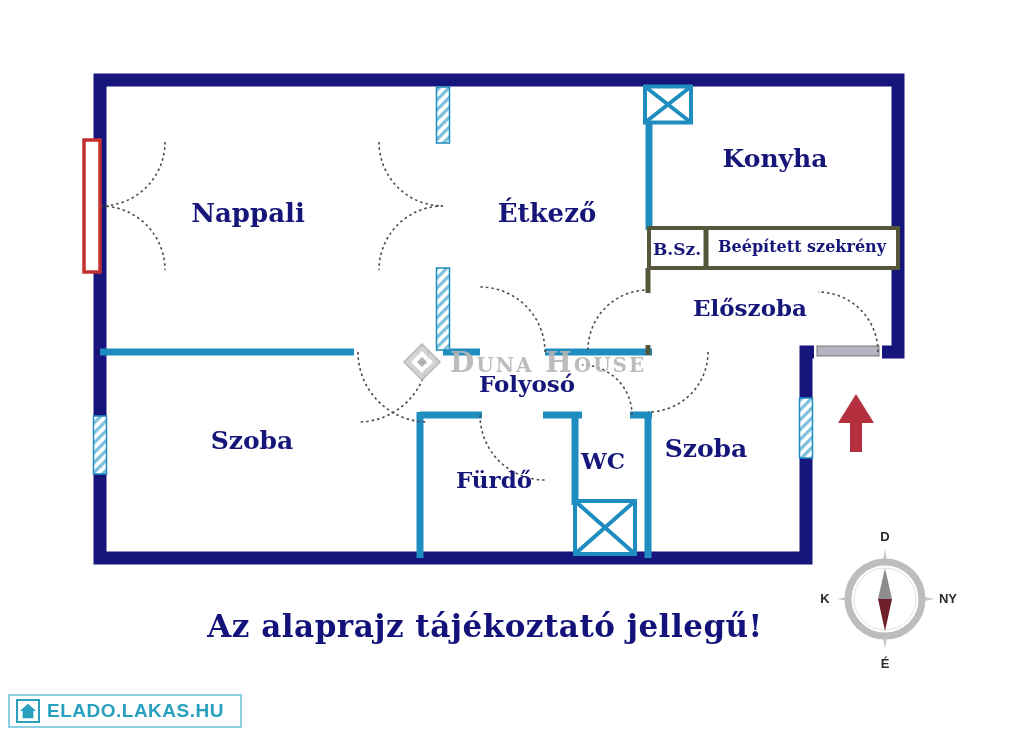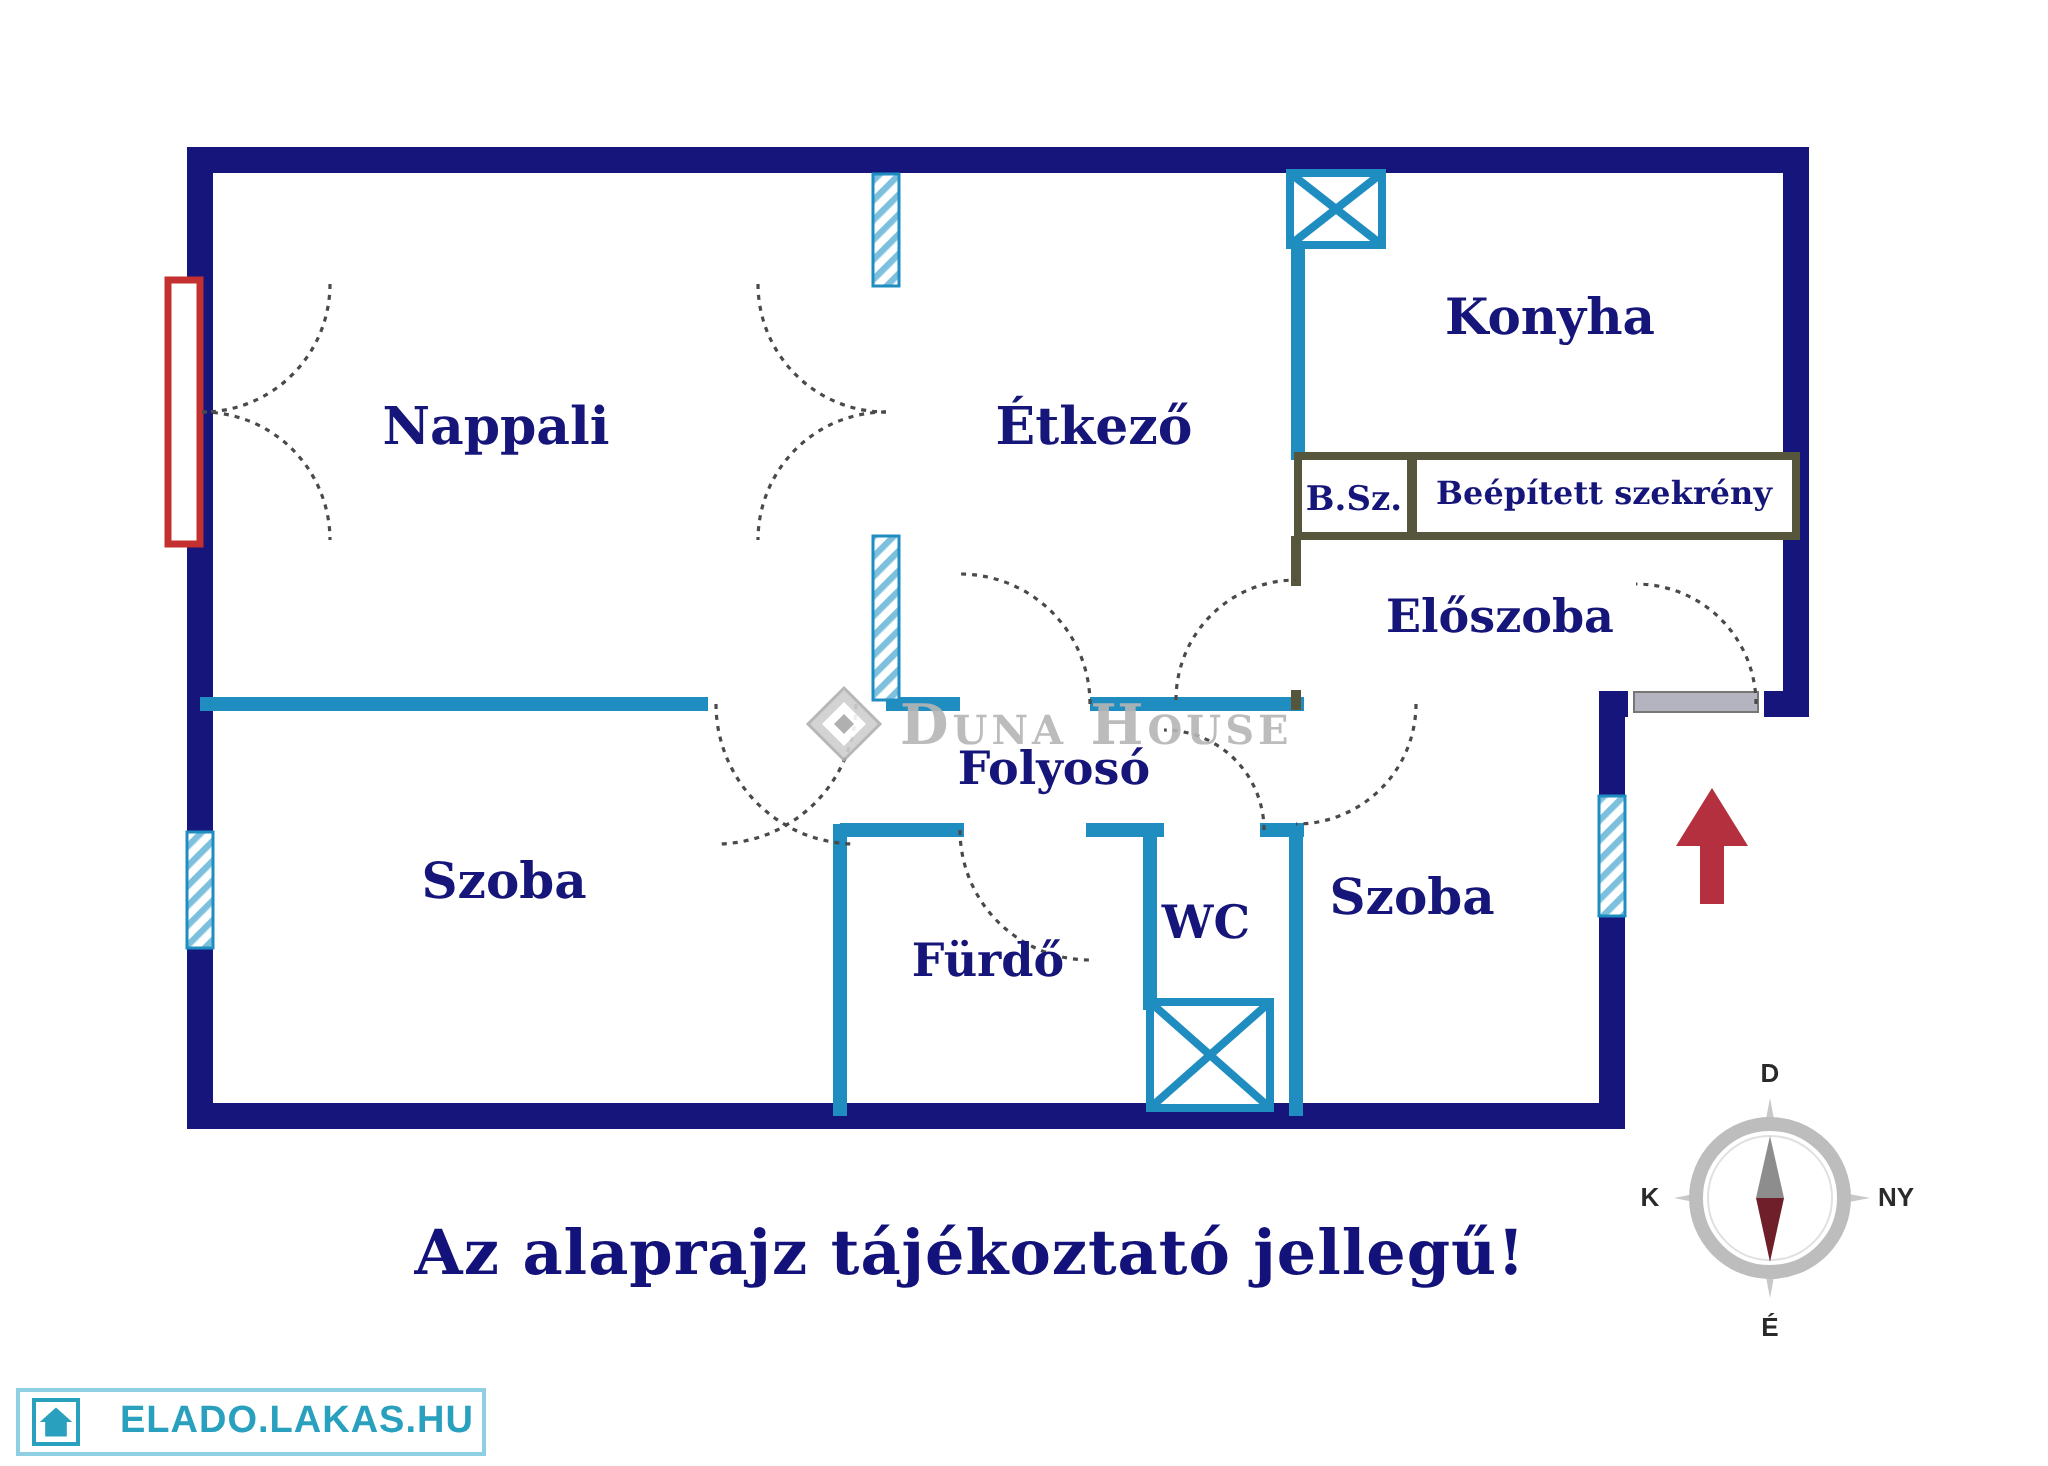--- a/index.html
+++ b/index.html
@@ -15,22 +15,22 @@
   .xline{stroke:#1f8dbf;stroke-width:4;fill:none;}
   .arc{fill:none;stroke:#4a4a4a;stroke-width:1.6;stroke-dasharray:2.5 3;}
   .window{stroke:#1f8dbf;stroke-width:1.5;}
   .rlabel{font-family:"DejaVu Serif",serif;font-weight:bold;fill:#15157a;}
   .wm-text{font-family:"DejaVu Serif",serif;font-weight:600;fill:#b5b5b5;
            font-variant:small-caps;letter-spacing:2px;}
   .disclaimer{font-family:"DejaVu Serif",serif;font-weight:bold;fill:#12127a;letter-spacing:0.5px;}
   .compass-label{font-family:"Liberation Sans",sans-serif;font-weight:bold;fill:#2a2a2a;}
 
   
-  .footer-logo{position:absolute;left:8px;top:694px;display:inline-flex;align-items:center;gap:20px;
-               background:#ffffff;border:2px solid #8ecfe3;padding:3px 4px 3px 6px;}
+  .footer-logo{position:absolute;left:8px;top:694px;display:inline-flex;align-items:center;gap:7px;
+               background:#ffffff;border:2px solid #8ecfe3;padding:3px 16px 3px 6px;}
   .footer-logo .logo-icon{display:flex;align-items:center;justify-content:center;
                border:2px solid #2aa0bf;padding:1px;background:#ffffff;}
   .footer-logo .logo-text{font-family:"Liberation Sans",sans-serif;font-weight:bold;
                font-size:19px;color:#2aa0bf;letter-spacing:0.5px;}
 </style>
 </head>
 <body>
 
 <div class="page">
 

